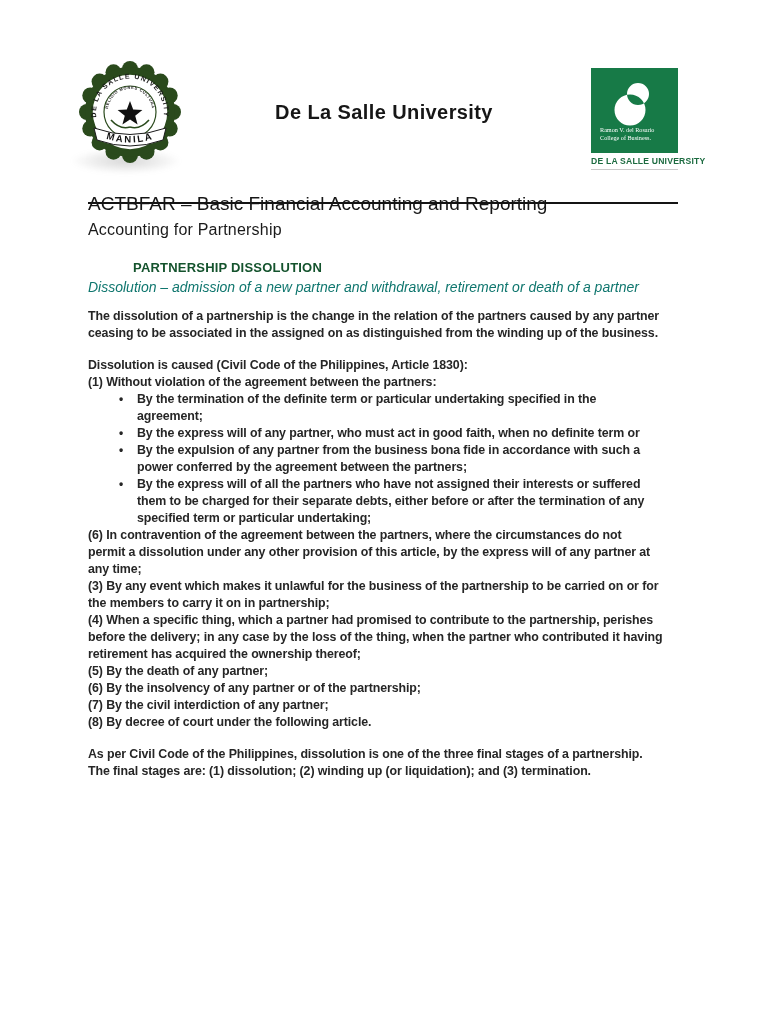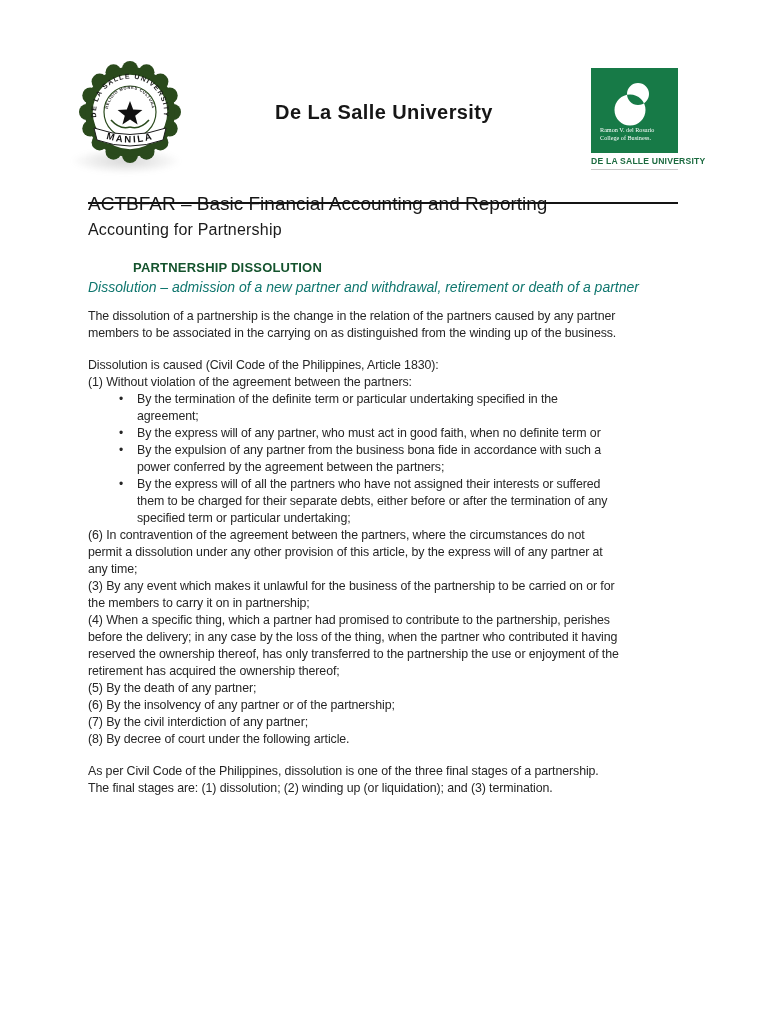--- a/index.html
+++ b/index.html
@@ -44,21 +44,21 @@
     font-size:13px; font-weight:bold; color:#14532d; letter-spacing:.2px; white-space:nowrap;margin-left:45px;
   }
   .doc-subtitle {
     position:absolute; left:88px; top:279px;
     font-size:14px; font-style:italic; color:#0f766e; white-space:nowrap;
   }
   .doc-body {
     position:absolute; left:88px; top:308px; width:600px;
     font-size:12.4px; line-height:17px; color:#262626; letter-spacing:-.1px;
   }
-  .doc-body .line { position:relative; white-space:nowrap; height:17px; }
+  .doc-body .line { position:relative; white-space:nowrap; height:17px;font-weight:bold; }
   .block.gap { height:15px; }
   .block.bullet .line { padding-left:49px; }
   .block.bullet .line.first::before {
     content:"•"; position:absolute; left:31px; top:0; font-size:12px; color:#262626;
   }
 </style>
 </head>
 <body>
 
 <div class="page">
@@ -124,21 +124,21 @@
   <div class="course-line">ACTBFAR – Basic Financial Accounting and Reporting</div>
   <div class="header-rule"></div>
 
   <div class="doc-heading">Accounting for Partnership</div>
   <div class="doc-section">PARTNERSHIP DISSOLUTION</div>
   <div class="doc-subtitle">Dissolution – admission of a new partner and withdrawal, retirement or death of a partner</div>
 
   <div class="doc-body">
       <div class="block para">
         <div class="line">The dissolution of a partnership is the change in the relation of the partners caused by any partner</div>
-        <div class="line">members to be associated in the carrying on as distinguished from the winding up of the business.</div>
+        <div class="line">ceasing to be associated in the assigned on as distinguished from the winding up of the business.</div>
       </div>
       <div class="block gap"></div>
       <div class="block para">
         <div class="line">Dissolution is caused (Civil Code of the Philippines, Article 1830):</div>
       </div>
       <div class="block para">
         <div class="line">(1) Without violation of the agreement between the partners:</div>
       </div>
       <div class="block bullet">
         <div class="line first">By the termination of the definite term or particular undertaking specified in the</div>
@@ -161,21 +161,20 @@
         <div class="line">permit a dissolution under any other provision of this article, by the express will of any partner at</div>
         <div class="line">any time;</div>
       </div>
       <div class="block para">
         <div class="line">(3) By any event which makes it unlawful for the business of the partnership to be carried on or for</div>
         <div class="line">the members to carry it on in partnership;</div>
       </div>
       <div class="block para">
         <div class="line">(4) When a specific thing, which a partner had promised to contribute to the partnership, perishes</div>
         <div class="line">before the delivery; in any case by the loss of the thing, when the partner who contributed it having</div>
-        <div class="line">reserved the ownership thereof, has only transferred to the partnership the use or enjoyment of the</div>
         <div class="line">retirement has acquired the ownership thereof;</div>
       </div>
       <div class="block para">
         <div class="line">(5) By the death of any partner;</div>
       </div>
       <div class="block para">
         <div class="line">(6) By the insolvency of any partner or of the partnership;</div>
       </div>
       <div class="block para">
         <div class="line">(7) By the civil interdiction of any partner;</div>

